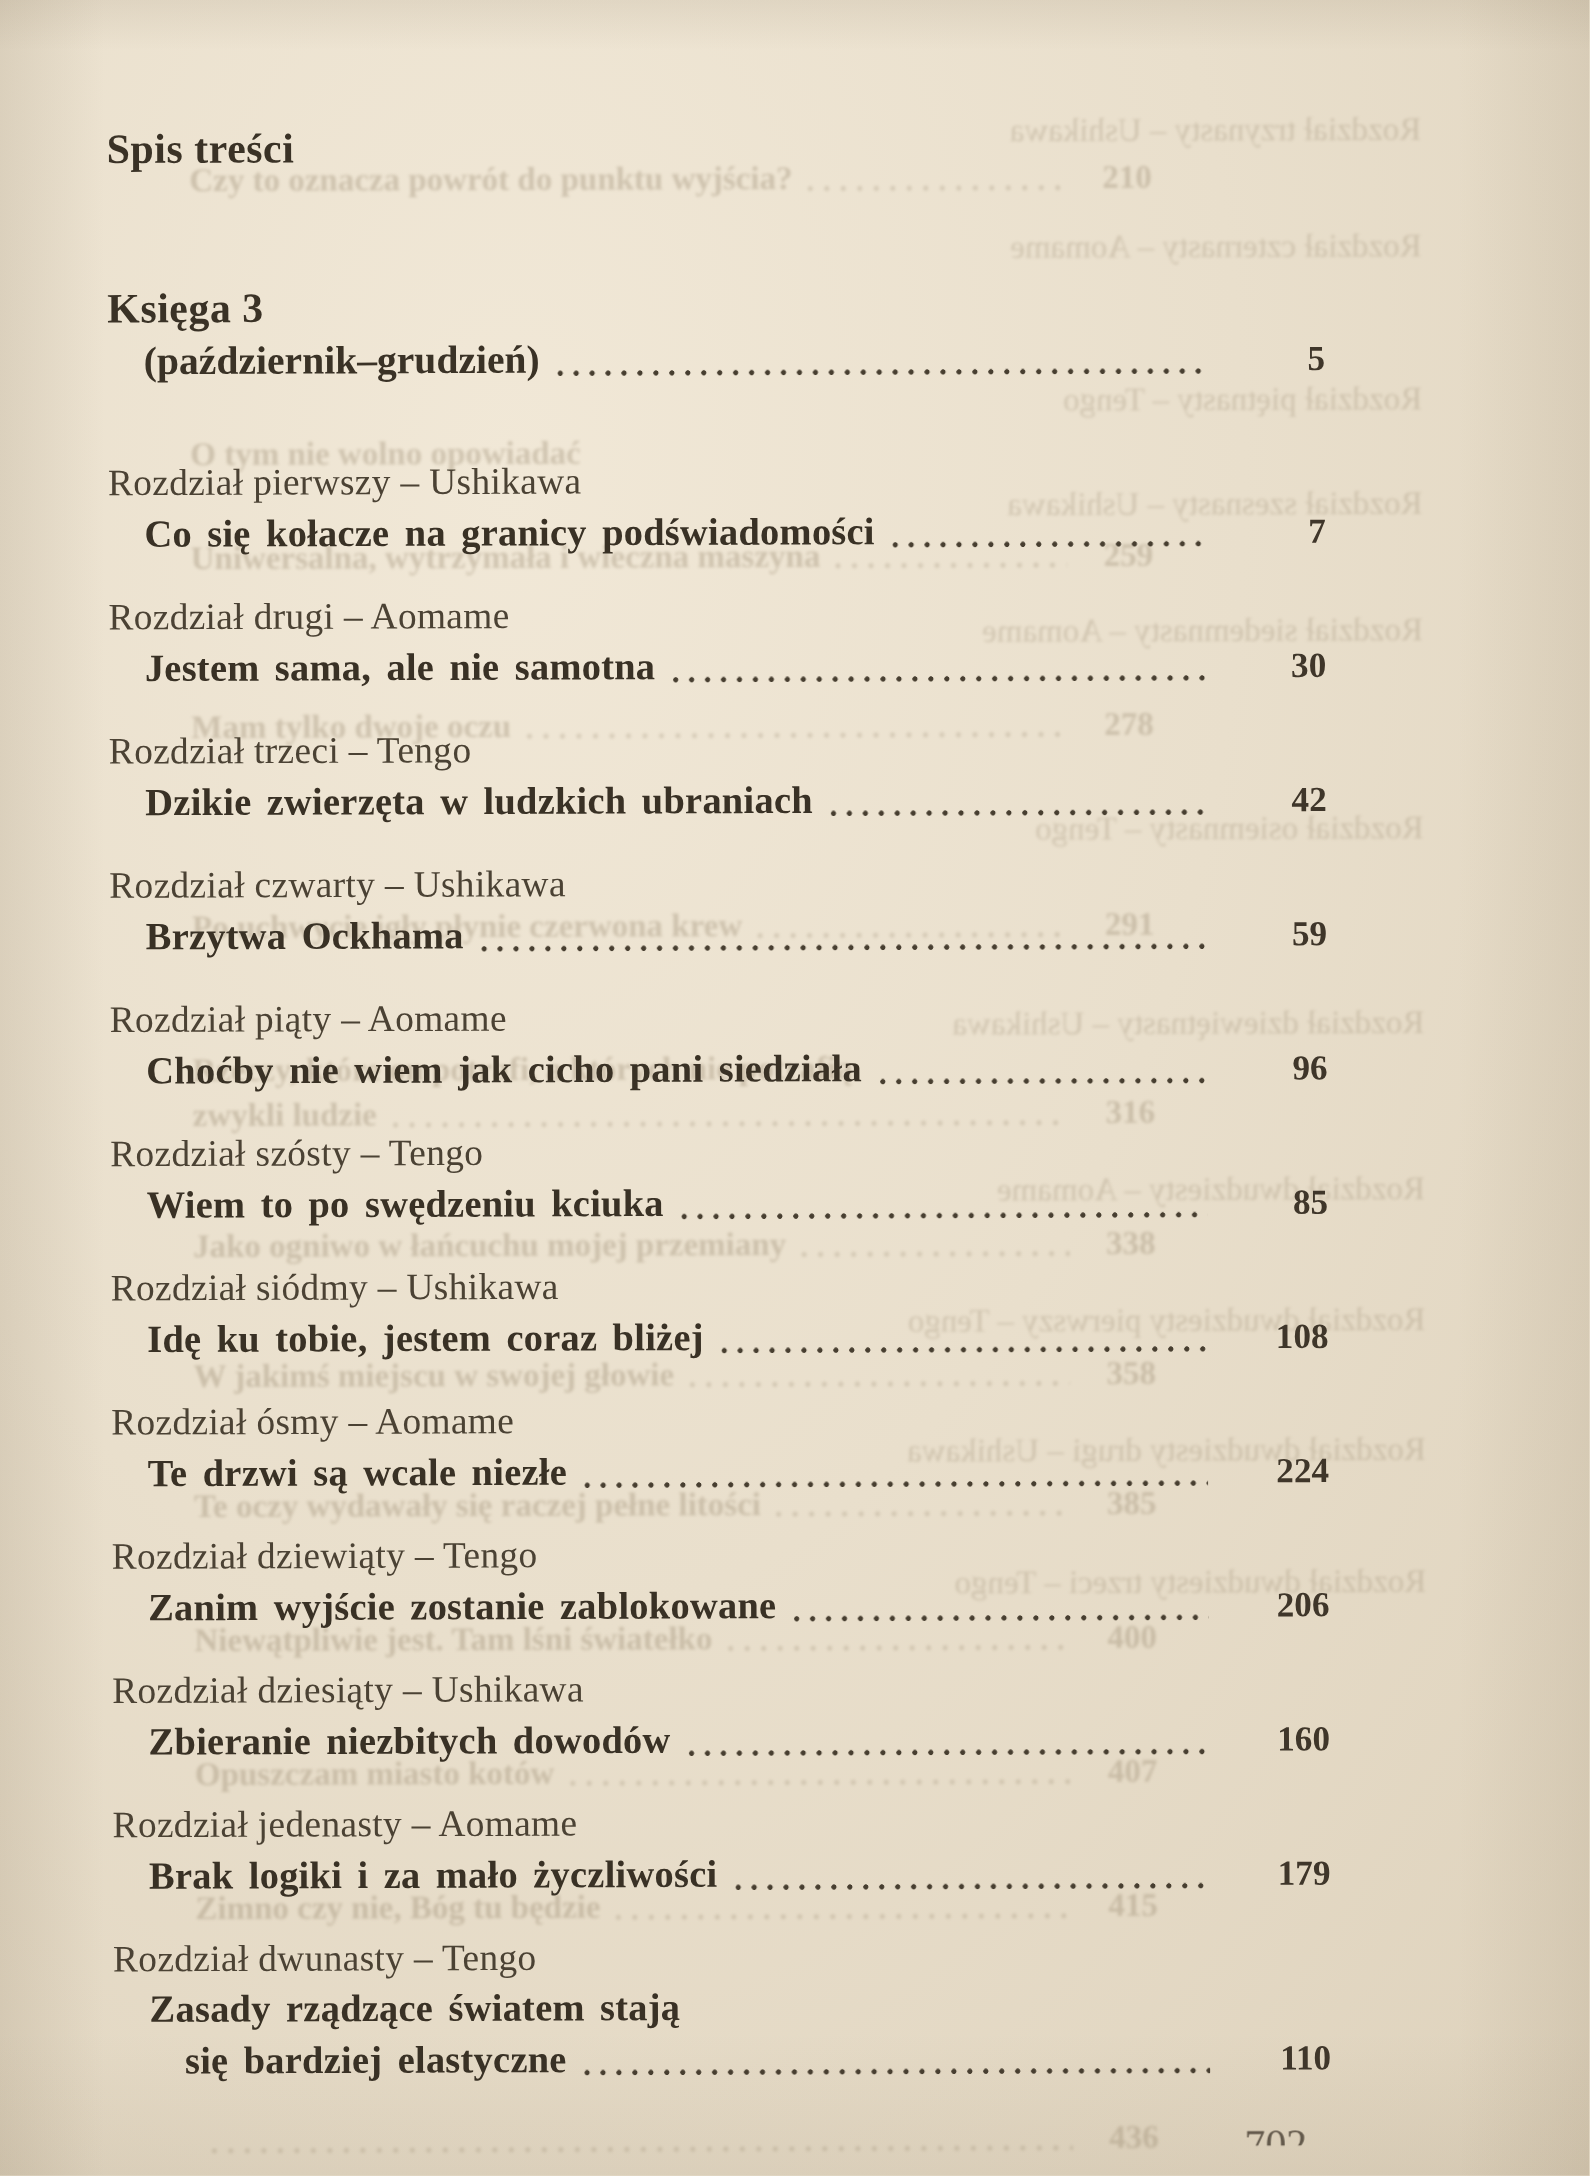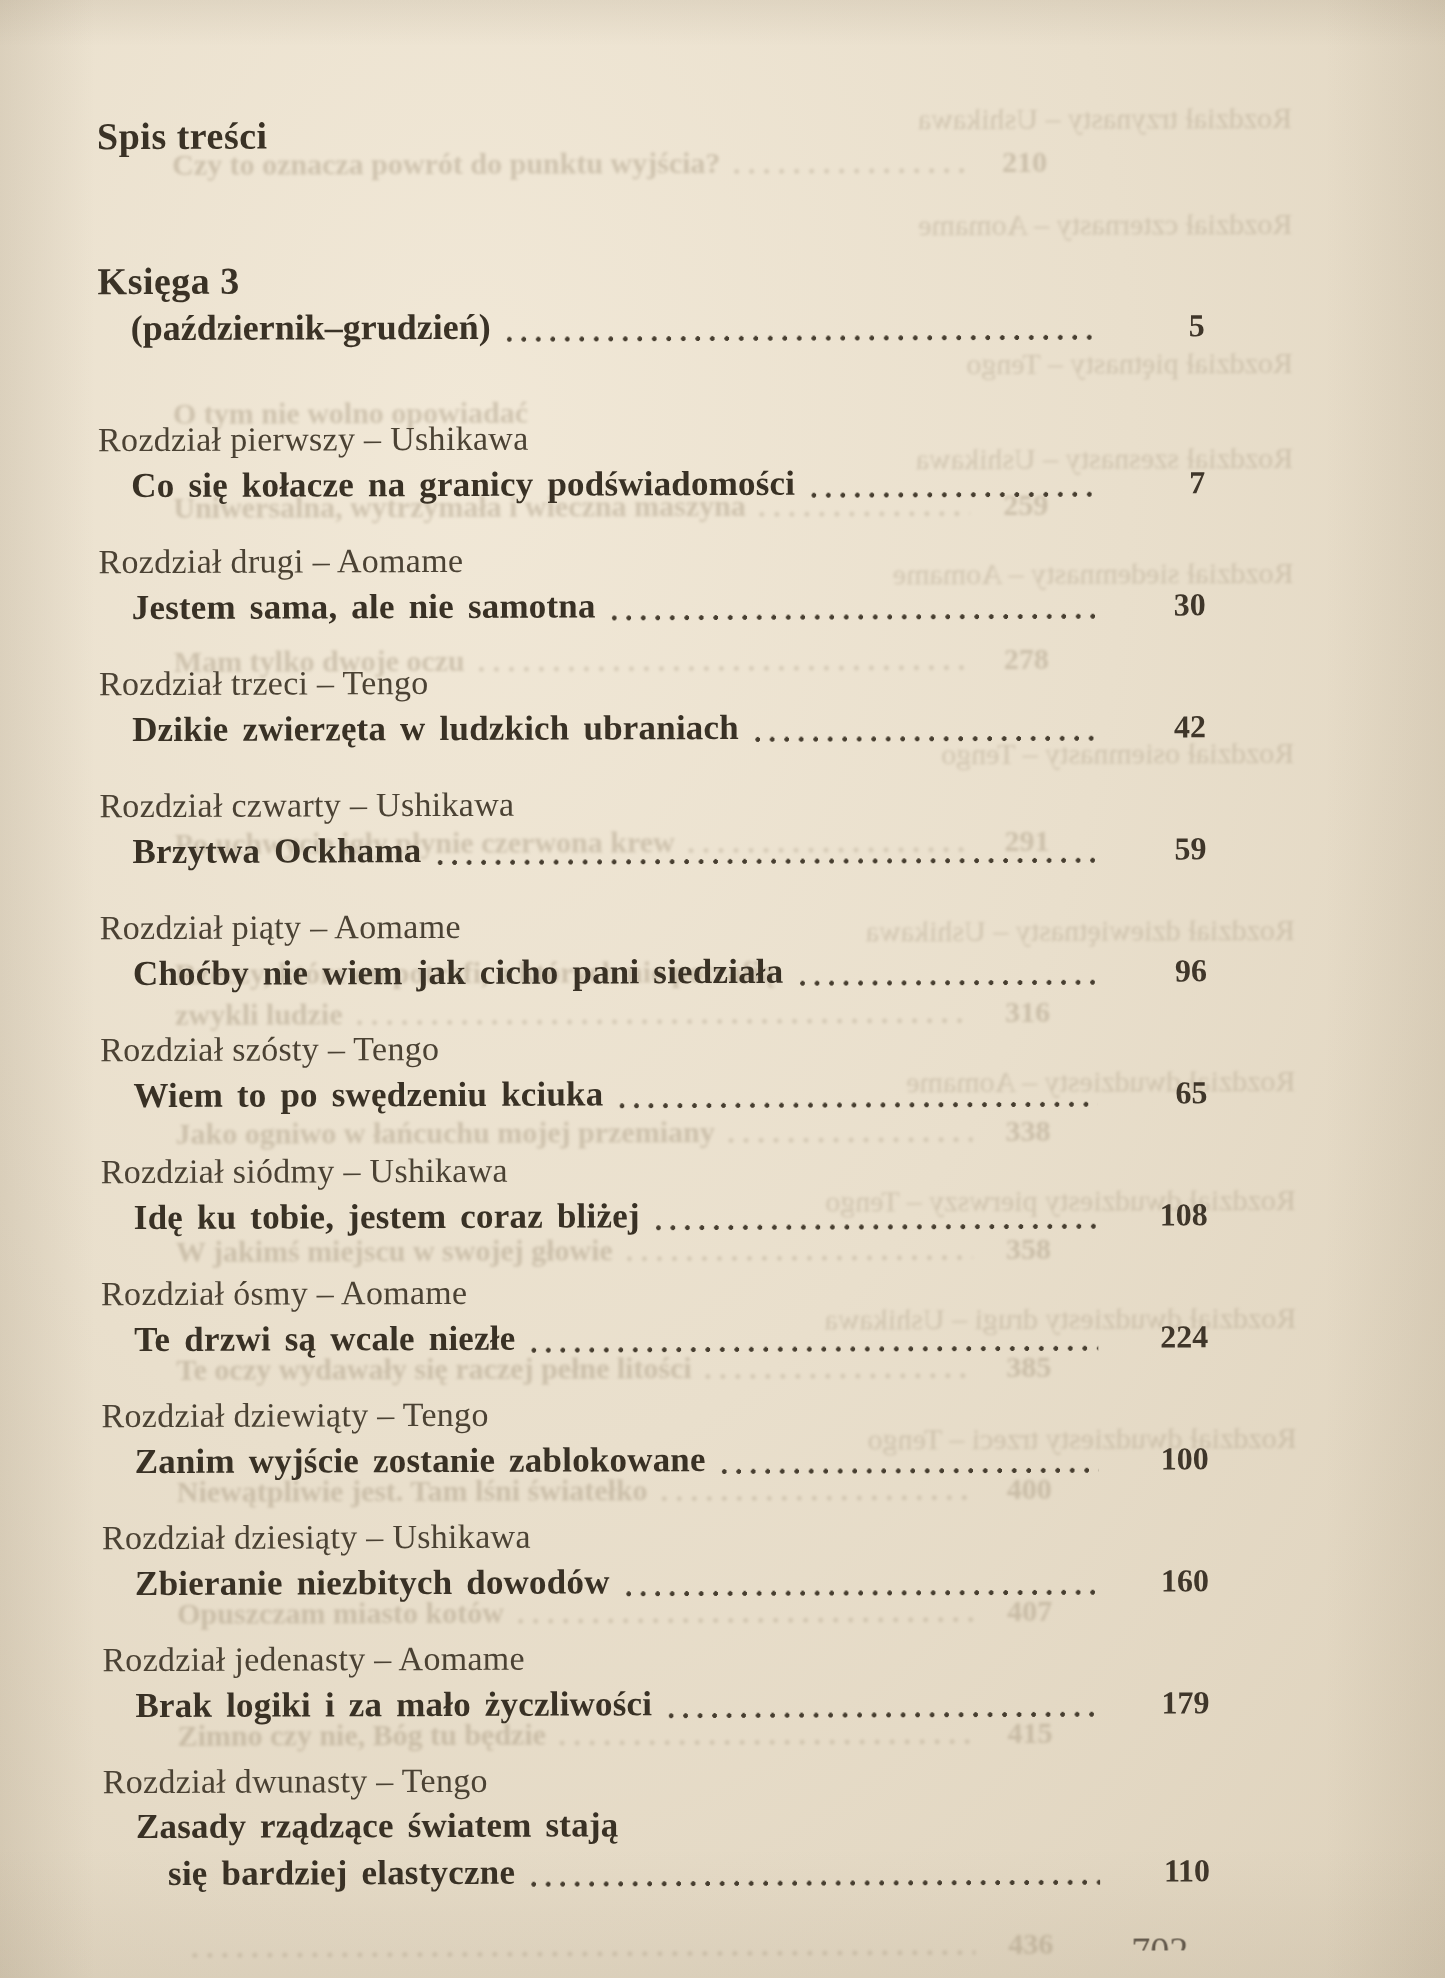--- a/index.html
+++ b/index.html
@@ -294,21 +294,21 @@
       <span class="pagenum">96</span>
     </div>
   </div>
 
   <div class="entry">
     <div class="chapter">Rozdział szósty – Tengo</div>
 
     <div class="row title-row">
       <span class="title-text">Wiem to po swędzeniu kciuka</span>
       <span class="leader"></span>
-      <span class="pagenum">65</span>
+      <span class="pagenum">85</span>
     </div>
   </div>
 
   <div class="entry">
     <div class="chapter">Rozdział siódmy – Ushikawa</div>
 
     <div class="row title-row">
       <span class="title-text">Idę ku tobie, jestem coraz bliżej</span>
       <span class="leader"></span>
       <span class="pagenum">108</span>
@@ -324,21 +324,21 @@
       <span class="pagenum">224</span>
     </div>
   </div>
 
   <div class="entry">
     <div class="chapter">Rozdział dziewiąty – Tengo</div>
 
     <div class="row title-row">
       <span class="title-text">Zanim wyjście zostanie zablokowane</span>
       <span class="leader"></span>
-      <span class="pagenum">100</span>
+      <span class="pagenum">206</span>
     </div>
   </div>
 
   <div class="entry">
     <div class="chapter">Rozdział dziesiąty – Ushikawa</div>
 
     <div class="row title-row">
       <span class="title-text">Zbieranie niezbitych dowodów</span>
       <span class="leader"></span>
       <span class="pagenum">160</span>

